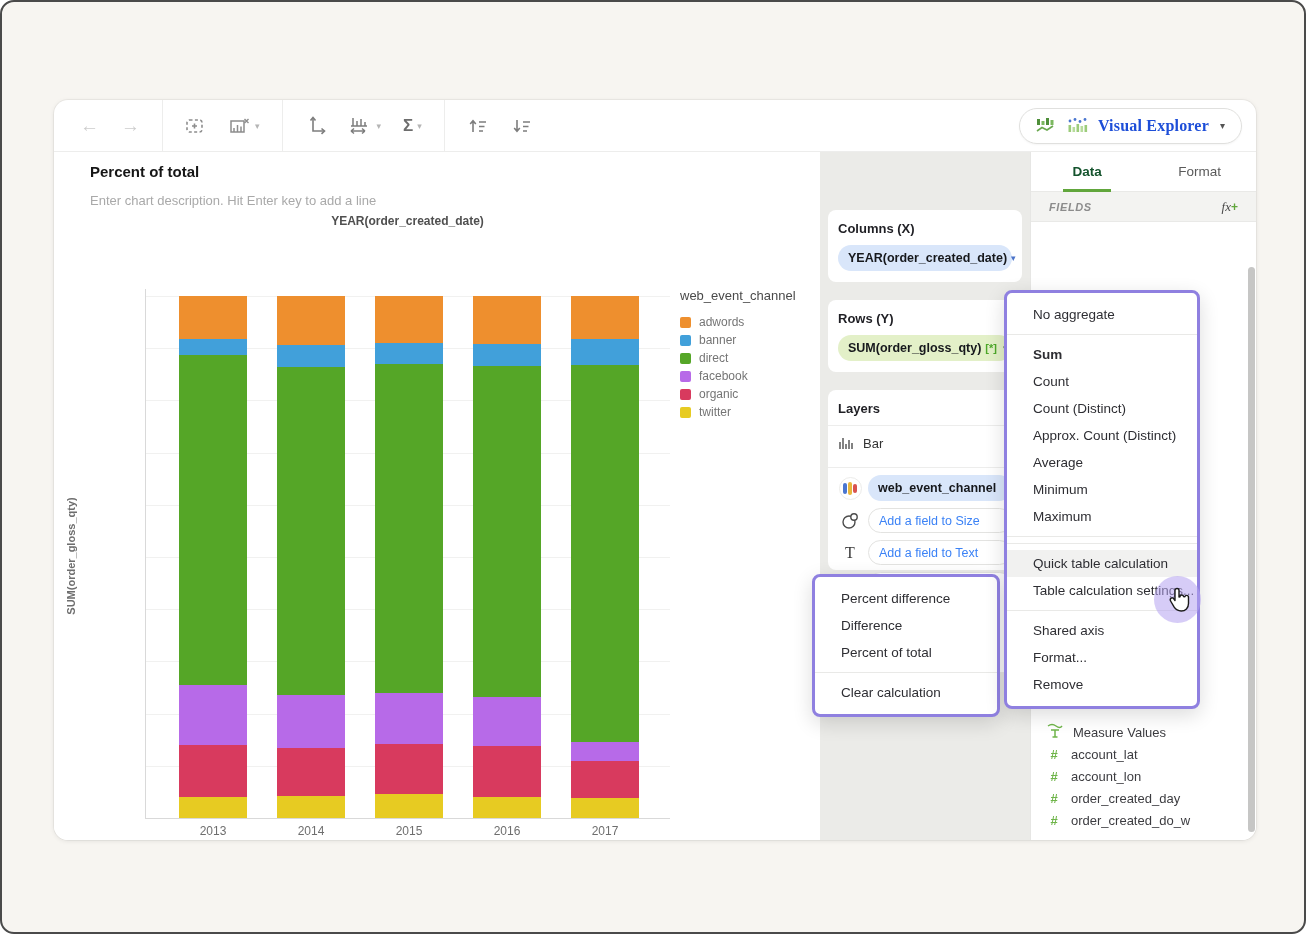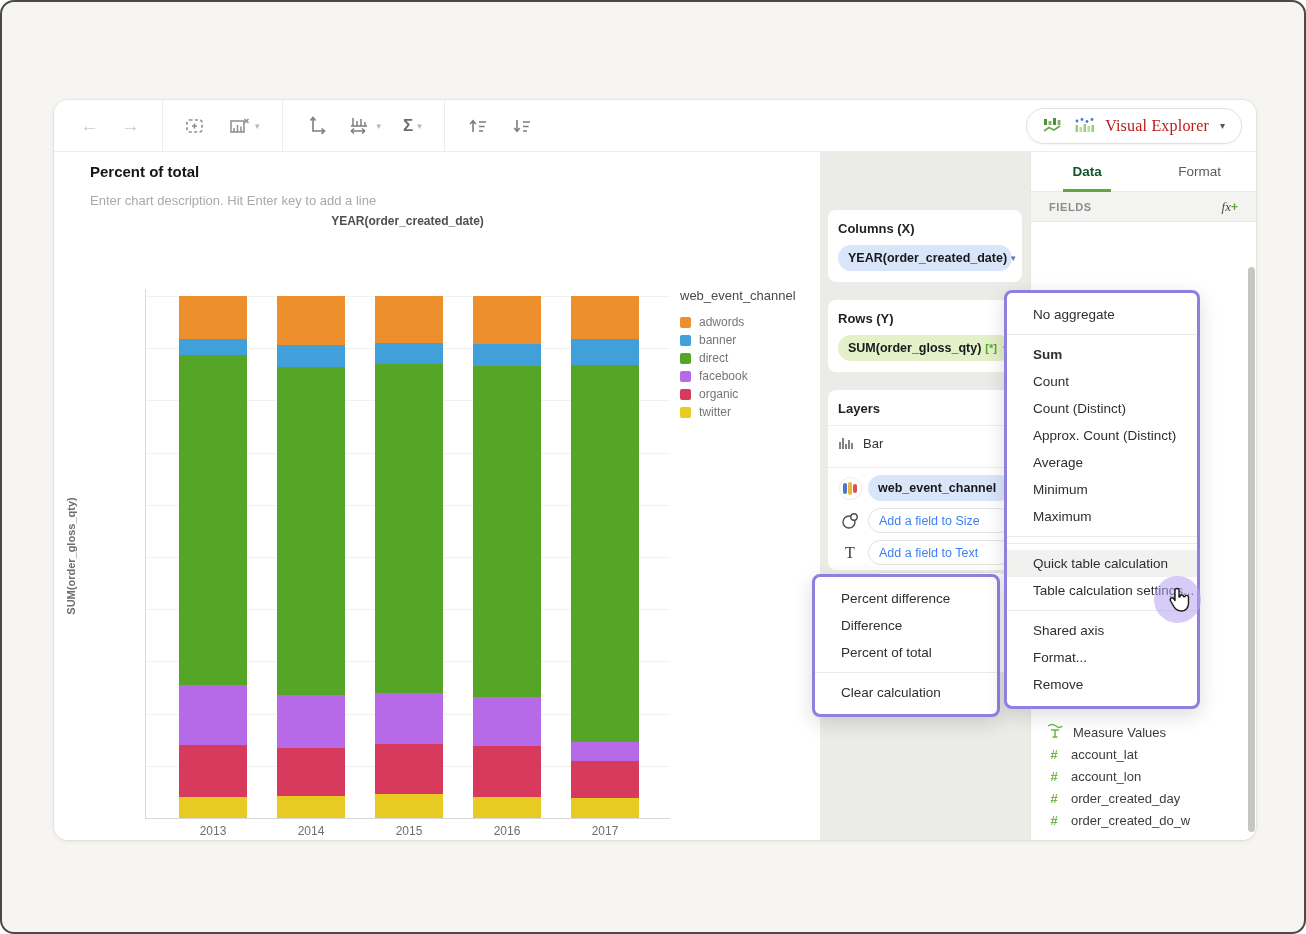--- a/index.html
+++ b/index.html
@@ -20,21 +20,21 @@
   .tb-group { display:flex; align-items:center; gap:22px; padding:0 22px; height:52px; }
   .tb-group + .tb-group { border-left:1px solid #ededec; }
   .tb-group:first-child { padding-left:0; }
   .tb-btn { display:flex; align-items:center; gap:4px; color:#8d8d8d; cursor:pointer; }
   .tb-btn.disabled { color:#cccccc; }
   .tb-arrow { font-size:19px; line-height:1; }
   .tb-caret { font-size:9px; color:#b5b5b5; }
   .tb-sigma { font-size:17px; color:#6d6d6d; font-weight:bold; }
   .brand-btn { margin-left:auto; display:flex; align-items:center; gap:9px; height:36px; padding:0 16px;
     border:1px solid #e0e0de; border-radius:18px; background:#fff; box-shadow:0 1px 2px rgba(0,0,0,0.04); cursor:pointer; }
-  .brand-text { font-family:"Liberation Serif", serif; font-size:16px; font-weight:400; color:#b91c1c; letter-spacing:.2px;text-align:right; }
+  .brand-text { font-family:"Liberation Serif", serif; font-size:16px; font-weight:700; color:#1d4ed8; letter-spacing:.2px;text-align:right; }
   .brand-caret { font-size:10px; color:#555; margin-left:2px; }
   
   #chart-area { position:absolute; left:0; top:52px; width:766px; bottom:0; background:#fff; }
   #chart-title { position:absolute; left:36px; top:11px; font-size:15px; font-weight:700; color:#161616; }
   #chart-desc { position:absolute; left:36px; top:41px; font-size:13px; color:#a9a9a9; }
   #x-axis-title { position:absolute; left:91px; top:62px; width:525px; text-align:center; font-size:12px; font-weight:700; color:#4f4f4f; }
   .gridline { position:absolute; left:91px; width:525px; height:1px; background:#f1f1f0; }
   .axis-line-y { position:absolute; left:91px; top:137px; width:1px; height:529px; background:#d9d9d9; }
   .axis-line-x { position:absolute; left:91px; top:666px; width:525px; height:1px; background:#d9d9d9; }
   .y-axis-title { position:absolute; left:-218px; top:398px; width:470px; text-align:center; font-size:11px; font-weight:700; color:#6e6e6e;
@@ -72,21 +72,21 @@
   .text-tool-glyph { font-family:"Liberation Serif", serif; font-size:16px; color:#3c3c3c; }
   .filters-placeholder { margin-top:12px; font-size:12.5px; color:#9a9a9a; }
   
   #data-panel { position:absolute; left:976px; top:52px; width:226px; bottom:0; background:#fff; border-left:1px solid #e6e6e4; }
   #tab-row { height:40px; display:flex; border-bottom:1px solid #e9e9e7; }
   .tab { flex:1; display:flex; align-items:center; justify-content:center; cursor:pointer; position:relative; }
   .tab-label { font-size:13.5px; color:#5a5a5a; }
   .tab.active .tab-label { font-weight:700; color:#14532d; }
   .tab.active::after { content:""; position:absolute; left:50%; bottom:-1px; transform:translateX(-50%); width:48px; height:3px; background:#61a63c; }
   #fields-row { height:30px; background:#f3f3f1; border-bottom:1px solid #e9e9e7; display:flex; align-items:center; justify-content:space-between; padding:0 18px; }
-  #fields-label { font-size:11px; font-weight:700; letter-spacing:.6px; color:#8c8c8c; }
+  #fields-label { font-size:11px; font-weight:700; letter-spacing:.6px; color:#8c8c8c;font-style:italic; }
   #fx-btn { font-size:13px; color:#4a4a4a; cursor:pointer; }
   #fx-btn i { font-family:"Liberation Serif", serif; font-style:italic; }
   #fx-btn b { color:#61a63c; font-size:12px; }
   #dims-label { position:absolute; left:18px; top:143px; font-size:13px; color:#3f3f44; }
   .field-item { position:absolute; display:flex; align-items:center; gap:10px; height:20px; cursor:pointer; }
   .field-item .f-label { font-size:13px; color:#3c3c40; white-space:nowrap; }
   .hash-icon { color:#6fb54a; font-size:13px; font-weight:700; width:14px; text-align:center; }
   .mn-icon { width:16px; height:16px; }
   .fragment { position:absolute; font-size:12.5px; color:#55555a; }
   #panel-scrollbar { position:absolute; left:217px; top:115px; width:7px; height:565px; background:#c6c6c5; border-radius:4px; }

